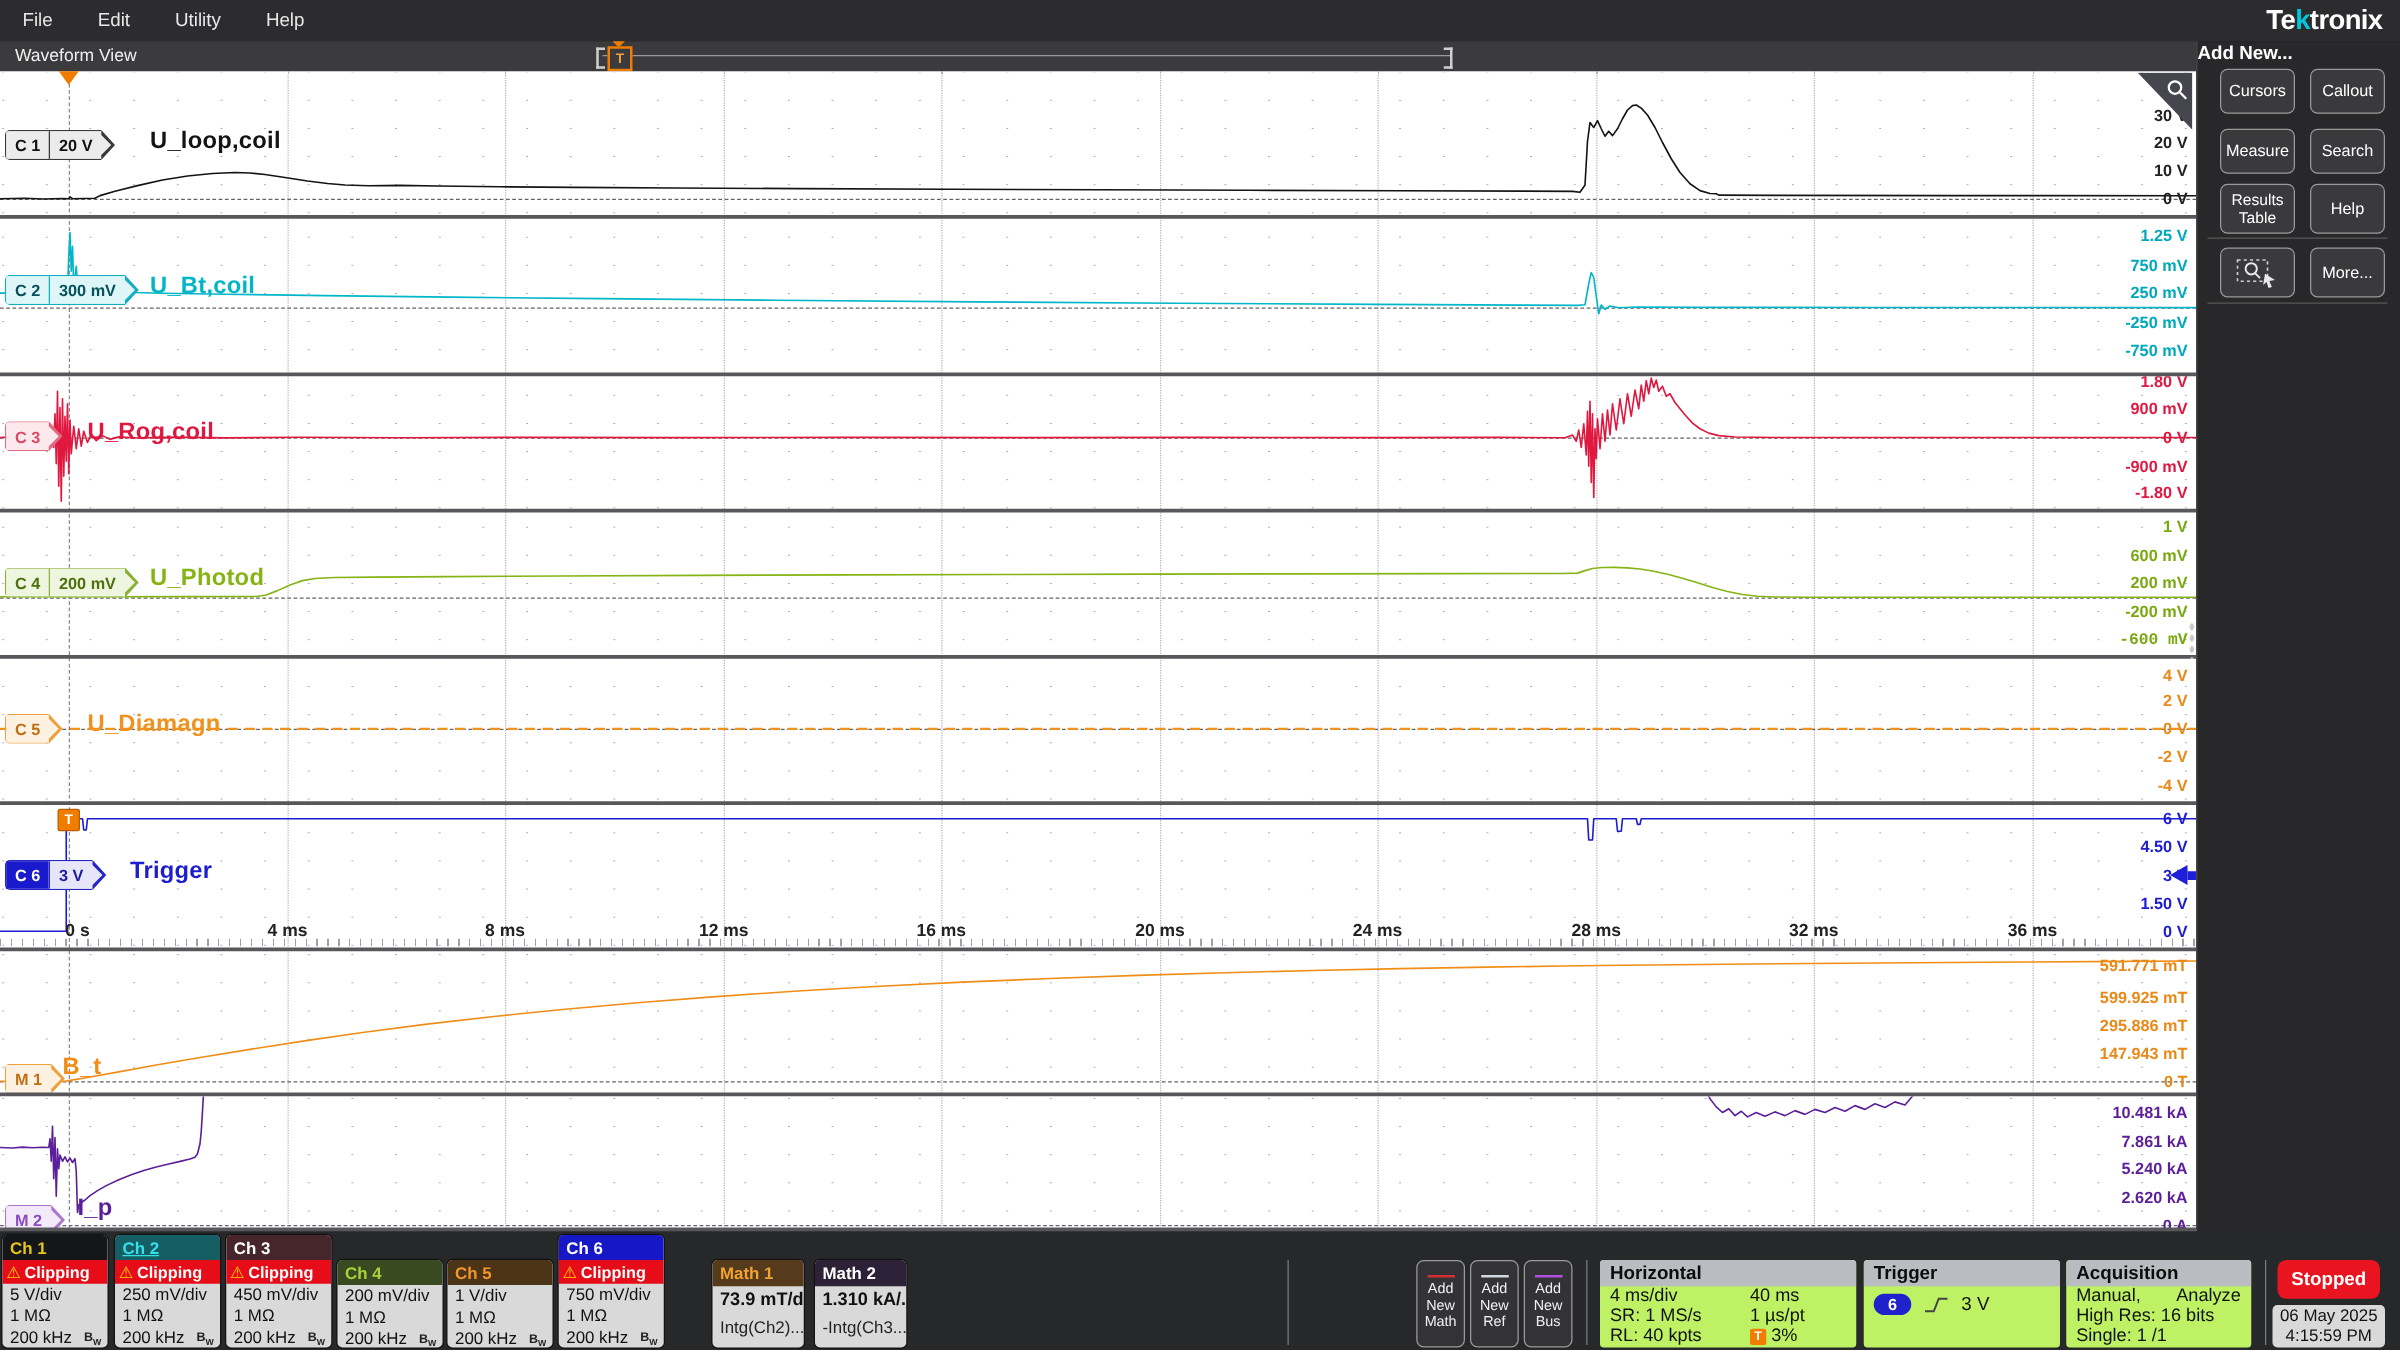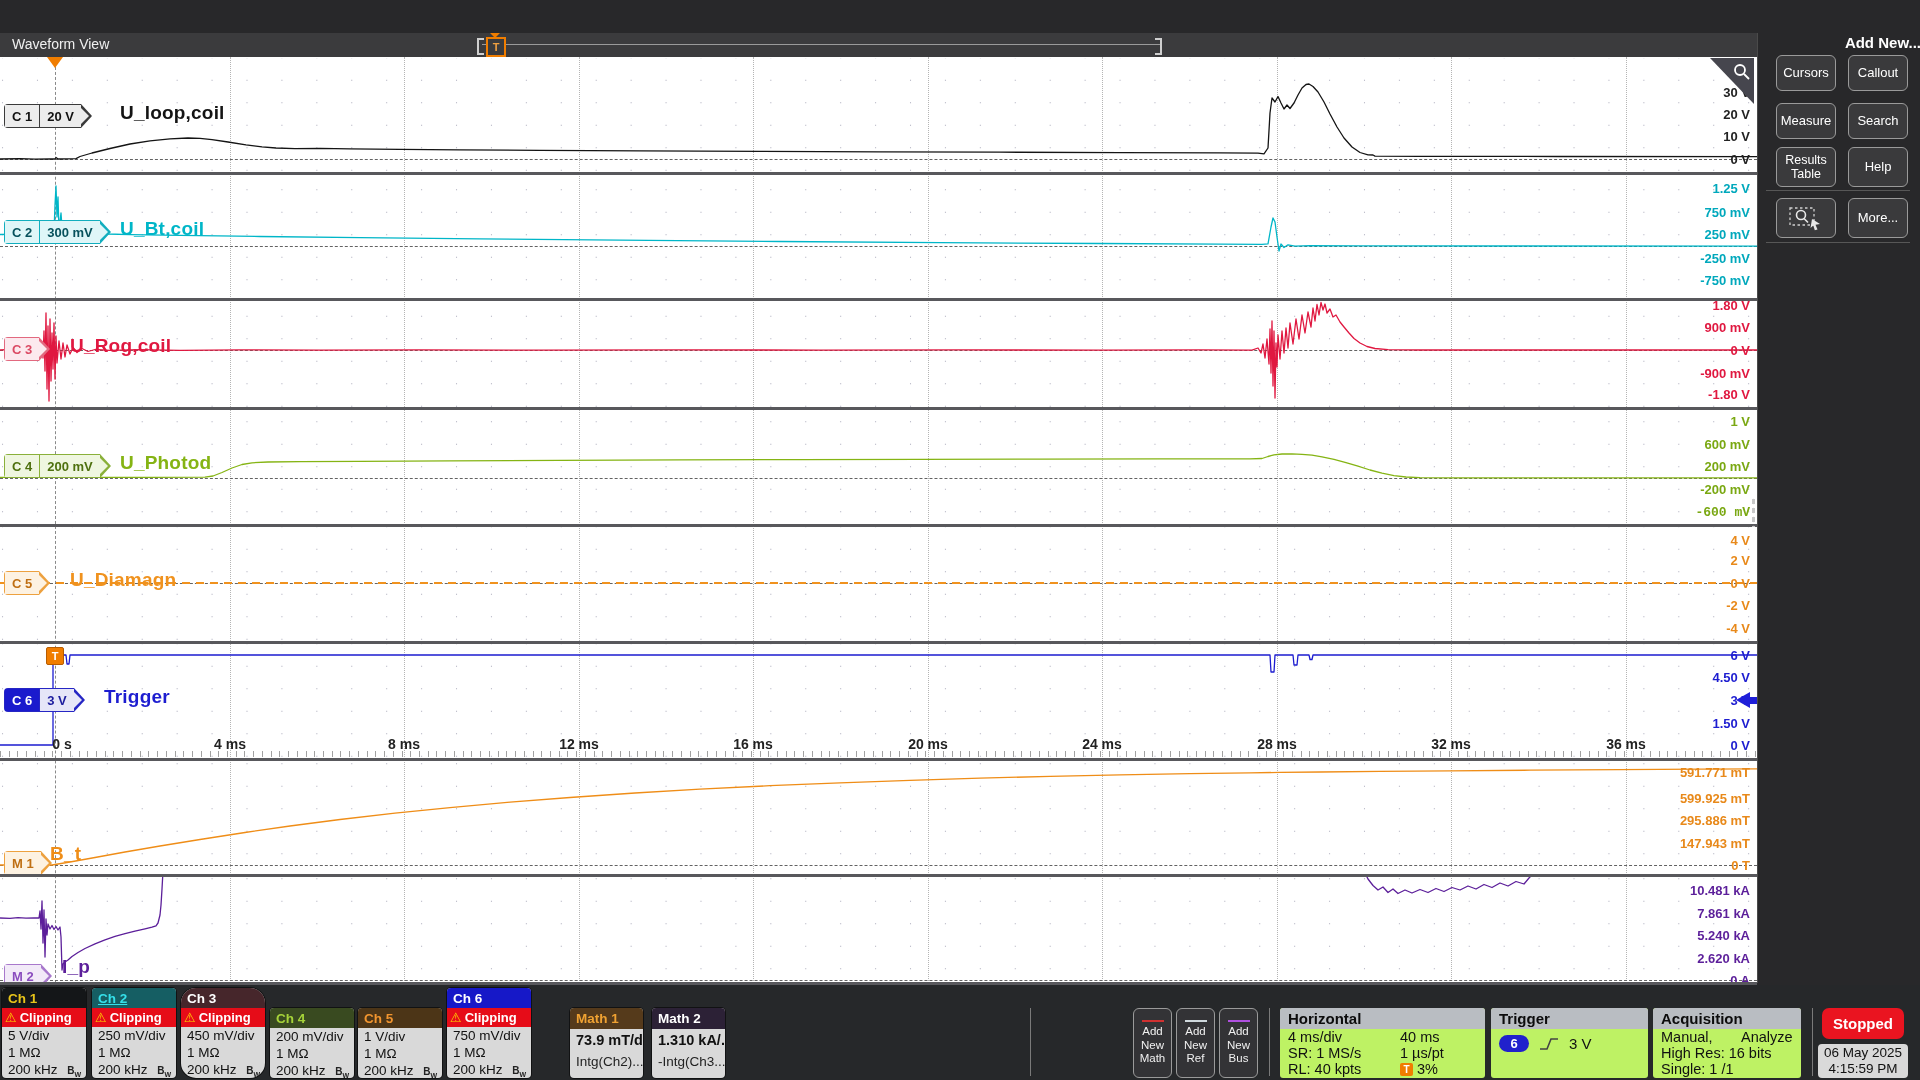--- a/index.html
+++ b/index.html
@@ -44,21 +44,21 @@
   .tarrow .tail{width:7px;height:7px;background:#1f1fd9;}
   .time-axis{position:absolute;left:0;top:679px;width:1757px;height:22px;}
   .tlabel{position:absolute;transform:translateX(-50%);font-size:14px;font-weight:600;color:#222;}
   .ticks{position:absolute;left:0;top:694px;width:1757px;height:6px;
          background:repeating-linear-gradient(90deg,#8a8a8a 0 1px,transparent 1px 8.73px);opacity:.8;}
   .zoomflag{position:absolute;left:1710px;top:1px;width:44px;height:46px;background:#46464e;clip-path:polygon(0 0,100% 0,100% 100%);}
   .splitter{position:absolute;left:1751px;top:497px;width:10px;height:30px;
             background-image:radial-gradient(#c8c8c8 1.5px,transparent 1.7px);background-size:5px 9px;}
   
   #sidebar{position:absolute;left:1757px;top:33px;width:163px;height:950px;background:#28282a;border-left:1px solid #4a4a4a;}
-  .sb-head{position:absolute;left:0;top:1px;width:100%;text-align:right;color:#fff;font-size:15px;font-weight:700;}
+  .sb-head{position:absolute;left:0;top:1px;width:100%;text-align:left;color:#fff;font-size:15px;font-weight:700;}
   .sb-btn{position:absolute;background:#3a3a3c;border:1px solid #9a9a9a;border-radius:6px;color:#fff;font-size:13px;
           display:flex;align-items:center;justify-content:center;text-align:center;line-height:14px;cursor:pointer;}
   .sb-sep{position:absolute;left:8px;width:144px;height:1px;background:#575757;}
   
   #bottombar{position:absolute;left:0;top:985px;width:1920px;height:95px;background:#26282a;}
   .chbadge{position:absolute;background:#d9d9d9;border-radius:4px;overflow:hidden;box-shadow:0 0 0 1px rgba(0,0,0,.55);cursor:pointer;}
   .chb-h{height:20px;display:flex;align-items:center;padding-left:6px;font-size:13.5px;font-weight:700;}
   .chb-clip{height:19px;background:#e60c18;color:#fff;display:flex;align-items:center;gap:3px;padding-left:3px;font-size:13px;font-weight:700;}
   .warn{color:#ffd400;font-size:13px;line-height:13px;}
   .chb-r{height:17px;line-height:17px;font-size:13.5px;padding-left:6px;color:#111;position:relative;white-space:nowrap;}
@@ -80,20 +80,27 @@
            color:#fff;font-size:15px;font-weight:700;display:flex;align-items:center;justify-content:center;cursor:pointer;}
   #datetime{position:absolute;left:1818px;top:59px;width:90px;height:34px;background:#d9d9d9;border-radius:4px;
             display:flex;flex-direction:column;align-items:center;justify-content:center;font-size:13.5px;color:#111;line-height:16px;}
   svg{display:block;}
 </style>
 </head>
 <body>
 
 <div id="root">
 
+  <div id="menubar">
+    <span class="menu-item">File</span>
+    <span class="menu-item">Edit</span>
+    <span class="menu-item">Utility</span>
+    <span class="menu-item">Help</span>
+    <div id="logo"><span>Te</span><span class="k">k</span><span>tronix</span></div>
+  </div>
 
   <div id="titlebar">
     <span class="wv-title">Waveform View</span>
     <div class="mm-bracket mm-bl" style="left:477px"></div>
     <div class="mm-line" style="left:482px;width:678px"></div>
     <div class="mm-bracket mm-br" style="left:1155px"></div>
     <div class="mm-tri"></div>
     <div class="mm-tflag">T</div>
   </div>
 
@@ -368,21 +375,21 @@
       <div class="chbadge" style="left: 92px; width: 84px; top: 3px; height: 90px;">
         <div class="chb-h" style="background: rgb(21, 94, 99); color: rgb(53, 224, 234); text-decoration: underline;">Ch 2</div>
         <div class="chb-clip">
           <span class="warn">⚠</span>
           <span>Clipping</span>
         </div>
         <div class="chb-r">250 mV/div</div>
         <div class="chb-r">1 MΩ</div>
         <div class="chb-r">200 kHz<span class="bw">B<sub>W</sub></span></div>
       </div>
-      <div class="chbadge" style="left: 181px; width: 84px; top: 3px; height: 90px; border-radius: 15px;">
+      <div class="chbadge" style="left: 181px; width: 84px; top: 3px; height: 90px;">
         <div class="chb-h" style="background: rgb(70, 38, 43); color: rgb(255, 255, 255);">Ch 3</div>
         <div class="chb-clip">
           <span class="warn">⚠</span>
           <span>Clipping</span>
         </div>
         <div class="chb-r">450 mV/div</div>
         <div class="chb-r">1 MΩ</div>
         <div class="chb-r">200 kHz<span class="bw">B<sub>W</sub></span></div>
       </div>
       <div class="chbadge" style="left: 270px; width: 84px; top: 23px; height: 70px;">

